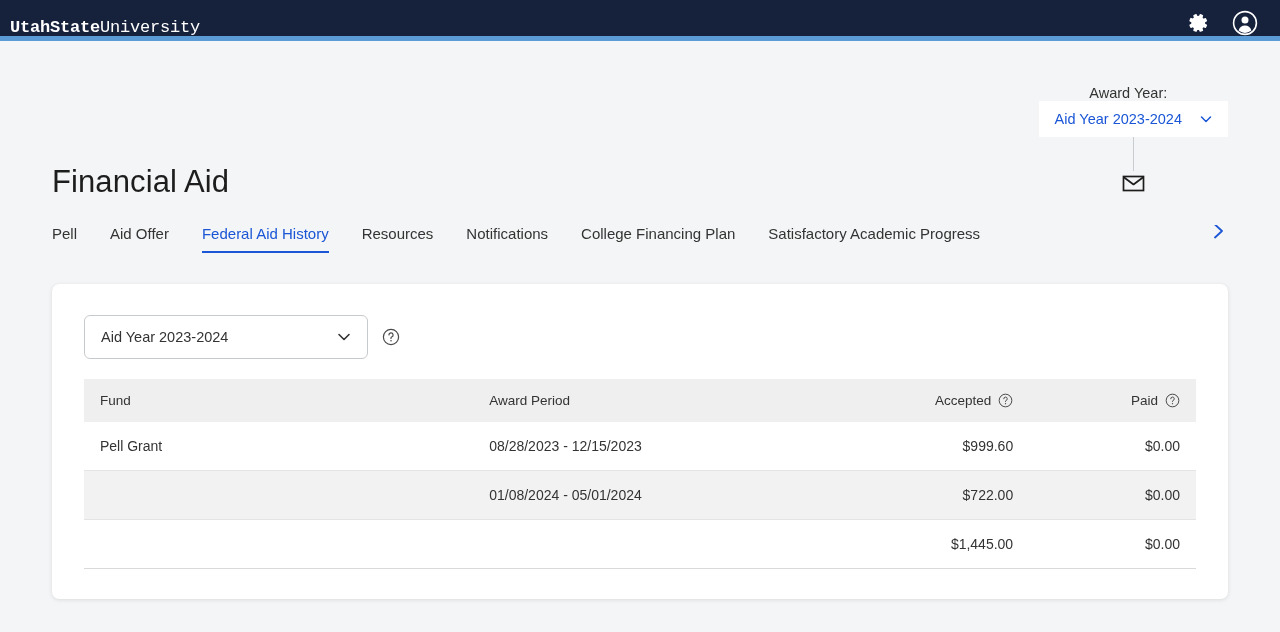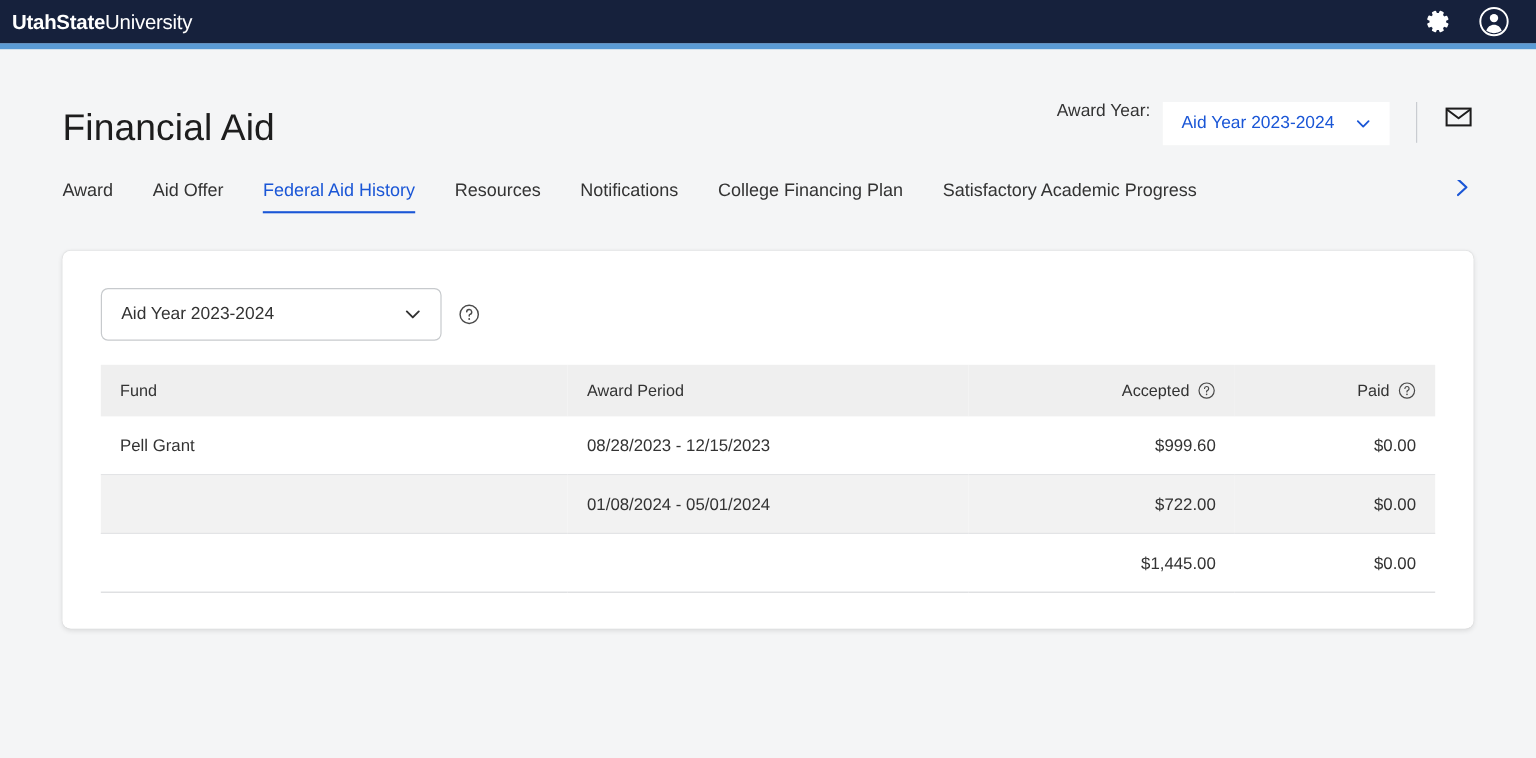--- a/index.html
+++ b/index.html
@@ -16,22 +16,23 @@
     color: #2b2b2b;
     -webkit-font-smoothing: antialiased;
   }
 
   
   .topbar {
     position: relative;
     height: 36px;
     background: #16213c;
     display: flex;
-    align-items: center;
+    align-items: flex-end;
     padding: 0 22px 0 10px;
+    font-family: Liberation Mono, monospace;
   }
   .topbar-accent {
     height: 5px;
     background: #5b9bd5;
     width: 100%;
   }
   .logo {
     font-size: 17px;
     letter-spacing: -0.2px;
     color: #ffffff;
@@ -63,23 +64,24 @@
   .page-title {
     font-size: 31px;
     font-weight: 300;
     color: #1d1d1d;
     letter-spacing: 0.1px;
     line-height: 1.1;
   }
   .award-year {
     margin-left: auto;
     display: flex;
-    align-items: flex-start;
+    align-items: center;
     gap: 0;
     padding-bottom: 3px;
+    flex-direction: column;
   }
   .award-year-label {
     font-size: 14.5px;
     color: #333333;
     margin-right: 10px;
     white-space: nowrap;
   }
   .award-select {
     background: #ffffff;
     border: none;
@@ -306,21 +308,21 @@
       <svg width="25" height="25" viewBox="0 0 25 25" fill="none">
         <rect x="2.5" y="5.5" width="20" height="14" stroke="currentColor" stroke-width="1.7"></rect>
         <path d="M2.5 6l10 7.5L22.5 6" stroke="currentColor" stroke-width="1.7" stroke-linejoin="round"></path>
       </svg>
     </span>
   </div>
 </div>
 
 <div class="tabs-row">
   <div class="tabs">
-    <div class="tab">Award</div>
+    <div class="tab">Pell</div>
     <div class="tab">Aid Offer</div>
     <div class="tab active">Federal Aid History</div>
     <div class="tab">Resources</div>
     <div class="tab">Notifications</div>
     <div class="tab">College Financing Plan</div>
     <div class="tab">Satisfactory Academic Progress</div>
   </div>
   <div class="tabs-fade"></div>
   <span class="tabs-next">
     <svg width="20" height="20" viewBox="0 0 20 20" fill="none">

